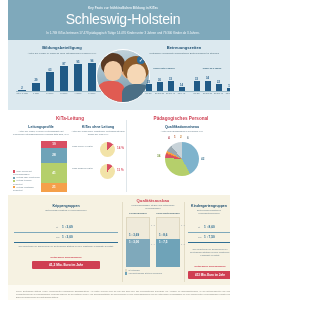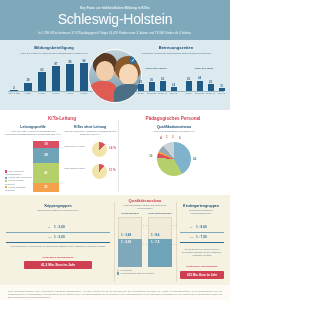--- a/index.html
+++ b/index.html
@@ -4,21 +4,21 @@
 <style>
   * { box-sizing: border-box; margin:0; padding:0; }
   html,body { width:230px; height:322px; }
   body {
     font-family: "Liberation Sans", sans-serif;
     background:#ffffff;
     font-size:3px;
     color:#3a3a3a;
     -webkit-font-smoothing:none;
   }
-  .page { position:relative; width:230px; height:300px; background:#fdfbf3; overflow:hidden; }
+  .page { position:relative; width:230px; height:300px; background:#fdfbf3; overflow:hidden;margin-left:8px; }
 
   
   .header {
     position:absolute; left:0; top:0; width:230px; height:40px;
     background:#7fa9bb;
   }
   .kicker {
     position:absolute; left:0; top:5.5px; width:230px; text-align:center;
     font-size:3.1px; color:#eaf2f6; letter-spacing:.06px; font-weight:bold;
   }

